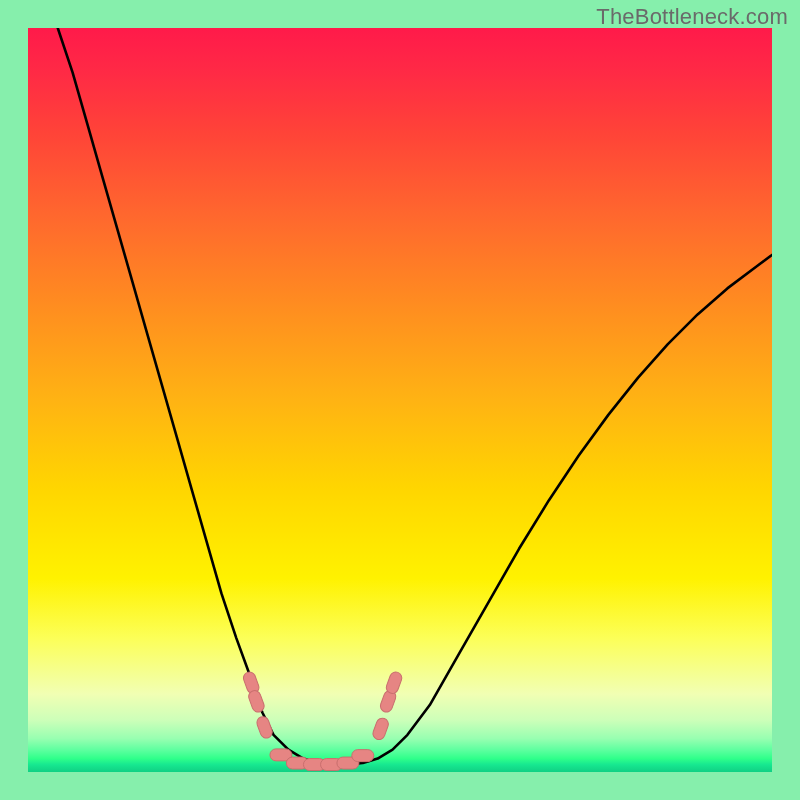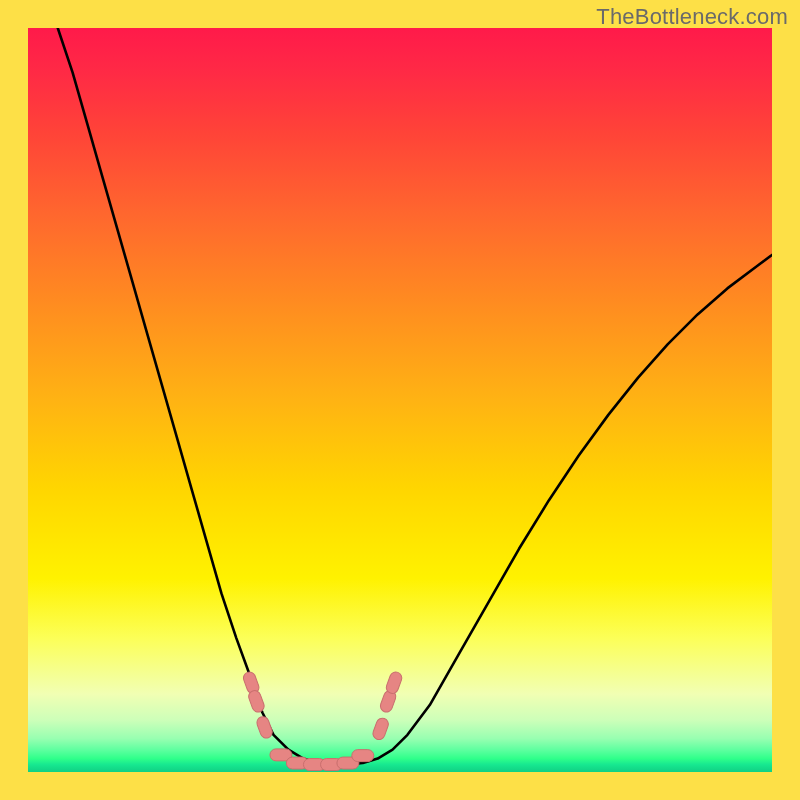--- a/index.html
+++ b/index.html
@@ -9,21 +9,21 @@
     height: 800px;
     background: #000;
     overflow: hidden;
     font-family: Arial, Helvetica, sans-serif;
   }
   .frame {
     position: absolute;
     top: 0; left: 0;
     width: 800px;
     height: 800px;
-    background: #fde047;
+    background: #86efac;
   }
   .plot-area {
     position: absolute;
     left: 28px;
     top: 28px;
     width: 744px;
     height: 744px;
     overflow: hidden;
   }
   .gradient {

